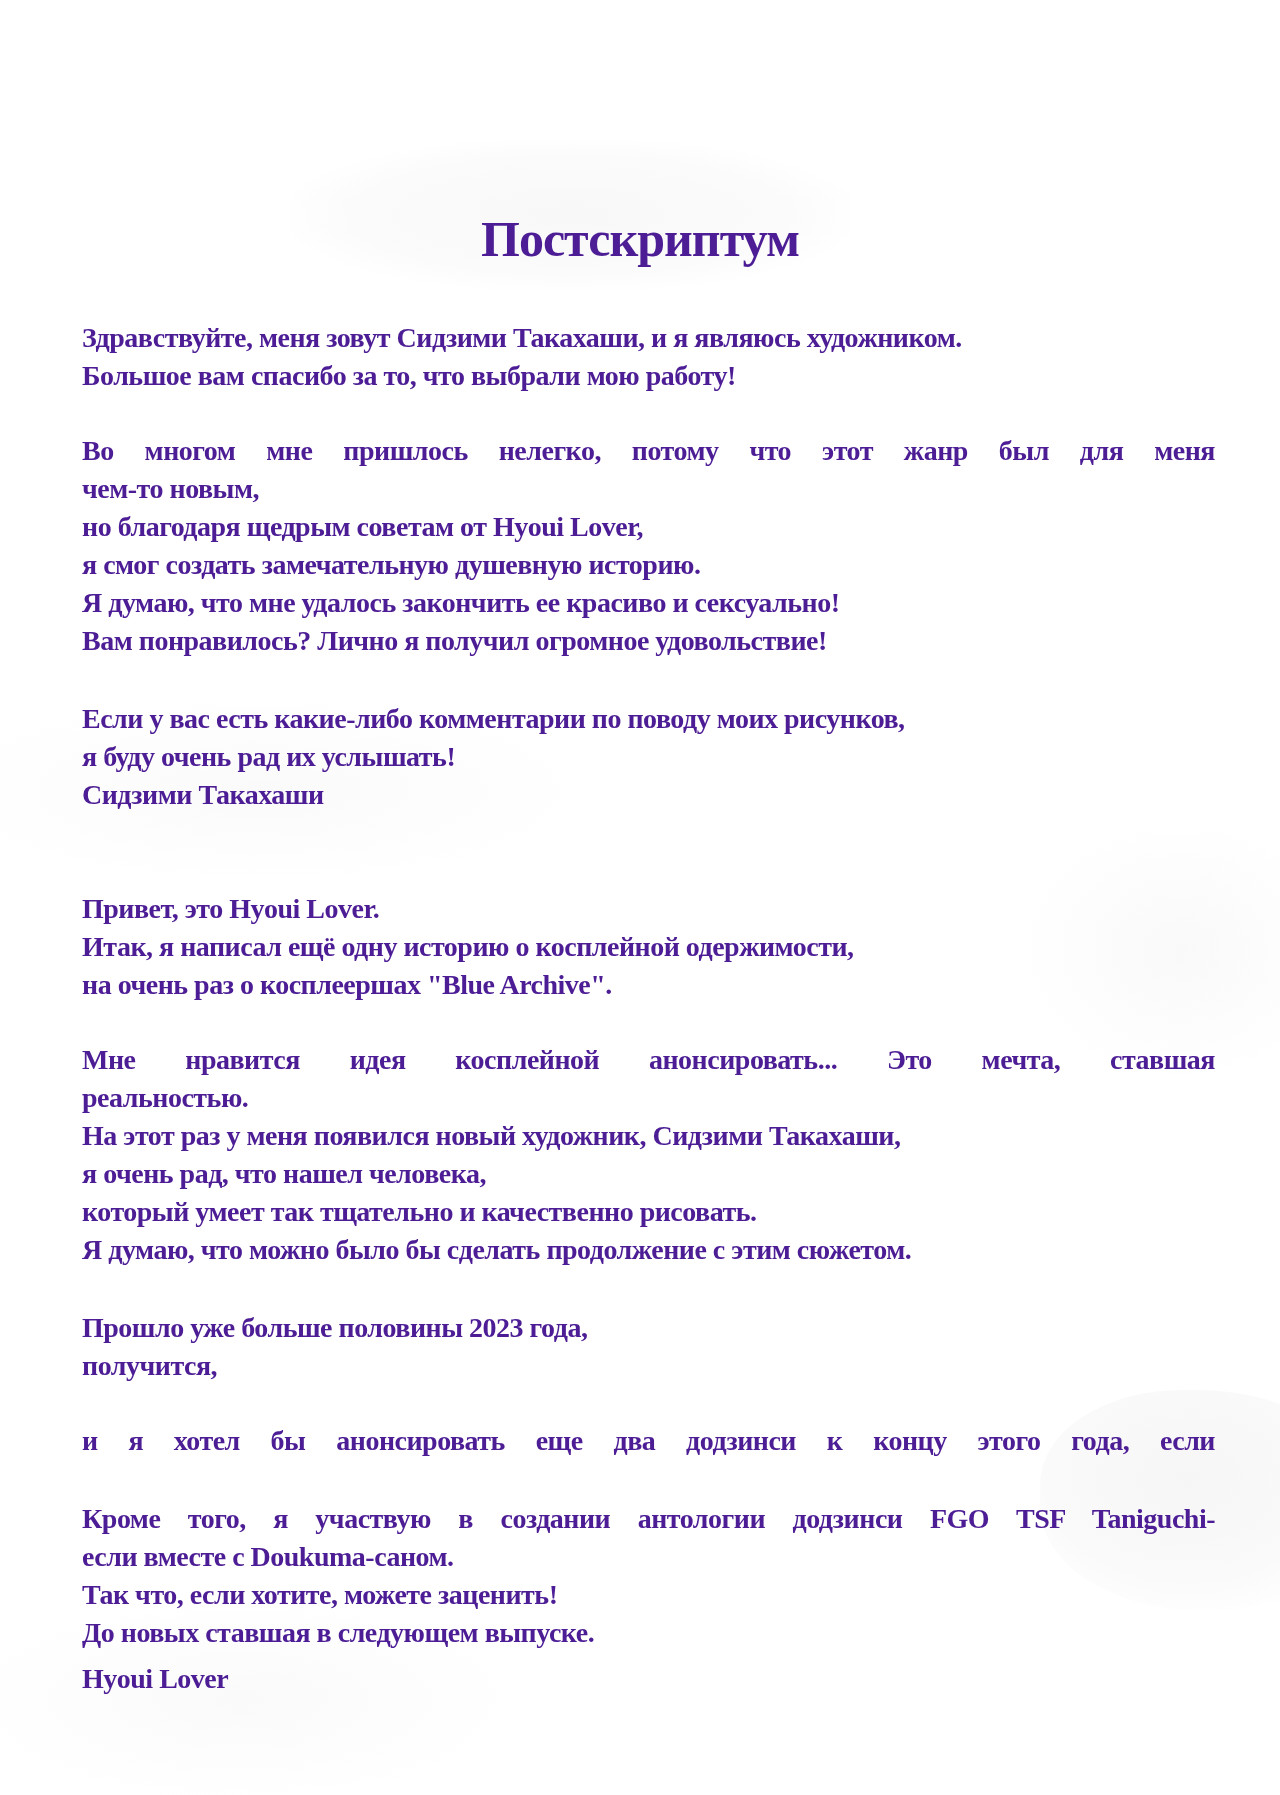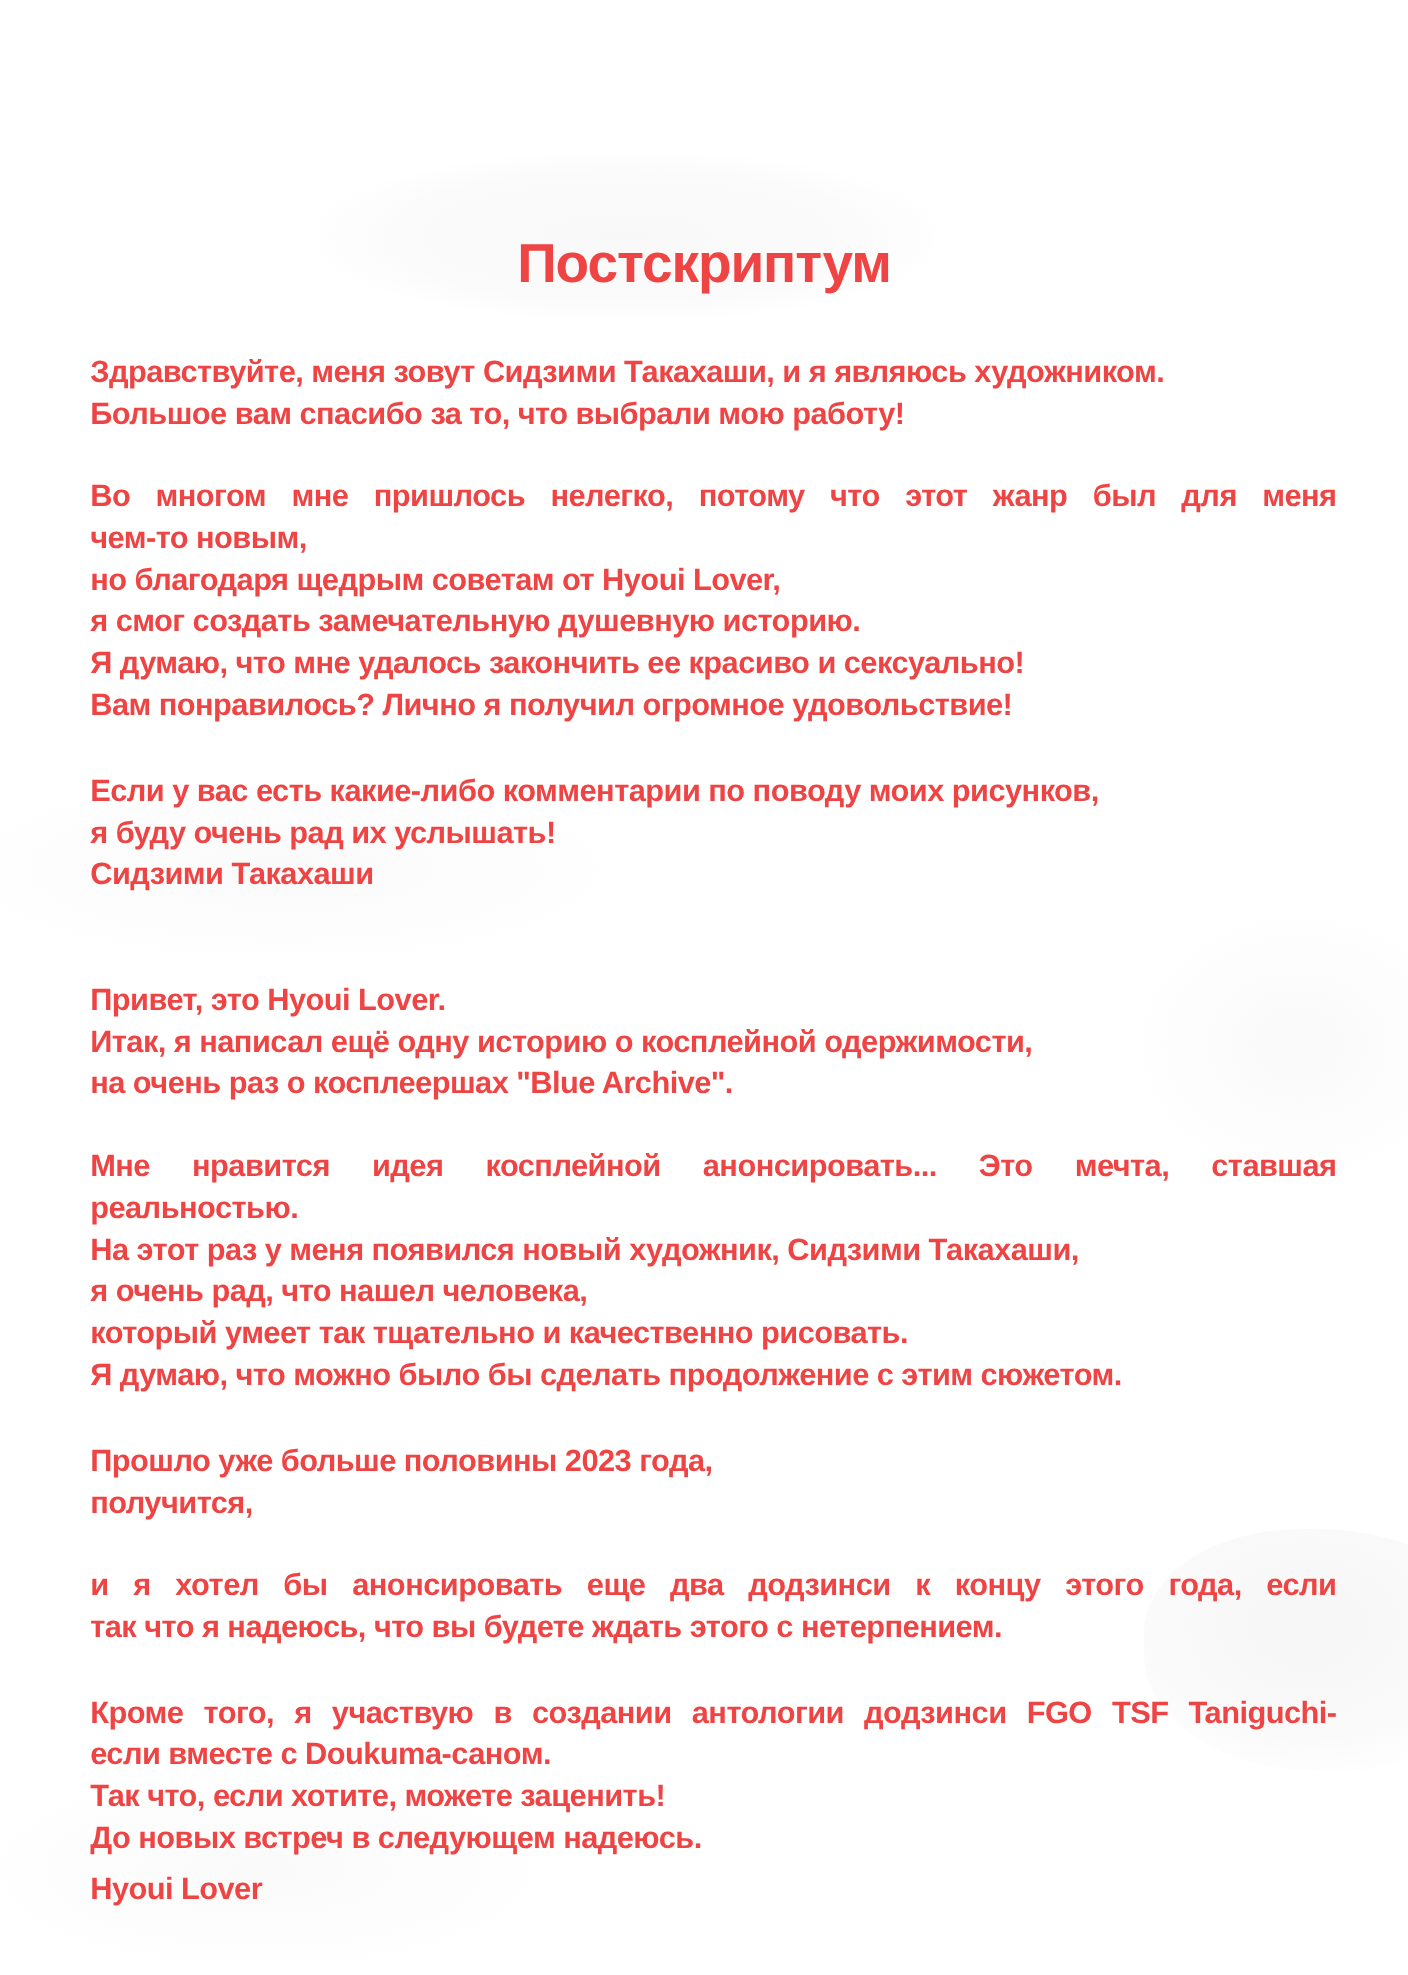--- a/index.html
+++ b/index.html
@@ -2,23 +2,23 @@
 <html lang="ru"><head>
 <meta charset="utf-8">
 <style>
   html, body { margin: 0; padding: 0; background: #ffffff; }
   .page {
     position: relative;
     width: 1280px;
     height: 1795px;
     background: #ffffff;
     overflow: hidden;
-    font-family: Liberation Sans, sans-serif;
+    font-family: Liberation Serif, serif;
     font-weight: bold;
-    color: #ef4444;
+    color: #4c1d95;
   }
   
   .blob { position: absolute; pointer-events: none; z-index: 0; }
   .blob-title   { left: 290px; top: 140px;  width: 560px; height: 150px;
                   background: radial-gradient(ellipse at center, #f8f8f8 0%, #fbfbfb 55%, rgba(255,255,255,0) 75%); }
   .blob-mid-rt  { left: 1020px; top: 820px; width: 320px; height: 260px;
                   background: radial-gradient(ellipse at center, #f9f9f9 0%, rgba(255,255,255,0) 70%); }
   .blob-sig-lt  { left: -60px; top: 700px;  width: 640px; height: 180px;
                   background: radial-gradient(ellipse at center, #fafafa 0%, rgba(255,255,255,0) 72%); }
   .blob-bot-rt  { left: 1040px; top: 1390px; width: 330px; height: 220px;
@@ -96,26 +96,25 @@
         <div class="line">На этот раз у меня появился новый художник, Сидзими Такахаши,</div>
         <div class="line">я очень рад, что нашел человека,</div>
         <div class="line">который умеет так тщательно и качественно рисовать.</div>
         <div class="line">Я думаю, что можно было бы сделать продолжение с этим сюжетом.</div>
       </div>
 
     <div class="para gap-1">
         <div class="line">Прошло уже больше половины 2023 года,</div>
         <div class="line">получится,</div>
         <div class="line justify">и я хотел бы анонсировать еще два додзинси к концу этого года, если</div>
-        <div class="line">так что я надеюсь, что вы будете ждать этого с нетерпением.</div>
       </div>
 
     <div class="para gap-1">
         <div class="line justify">Кроме того, я участвую в создании антологии додзинси FGO TSF Taniguchi-</div>
         <div class="line">если вместе с Doukuma-саном.</div>
         <div class="line">Так что, если хотите, можете заценить!</div>
-        <div class="line">До новых встреч в следующем надеюсь.</div>
+        <div class="line">До новых ставшая в следующем выпуске.</div>
       </div>
 
     <div class="signature writer">Hyoui Lover</div>
 
   </div>
 </div>
 
 </body></html>

